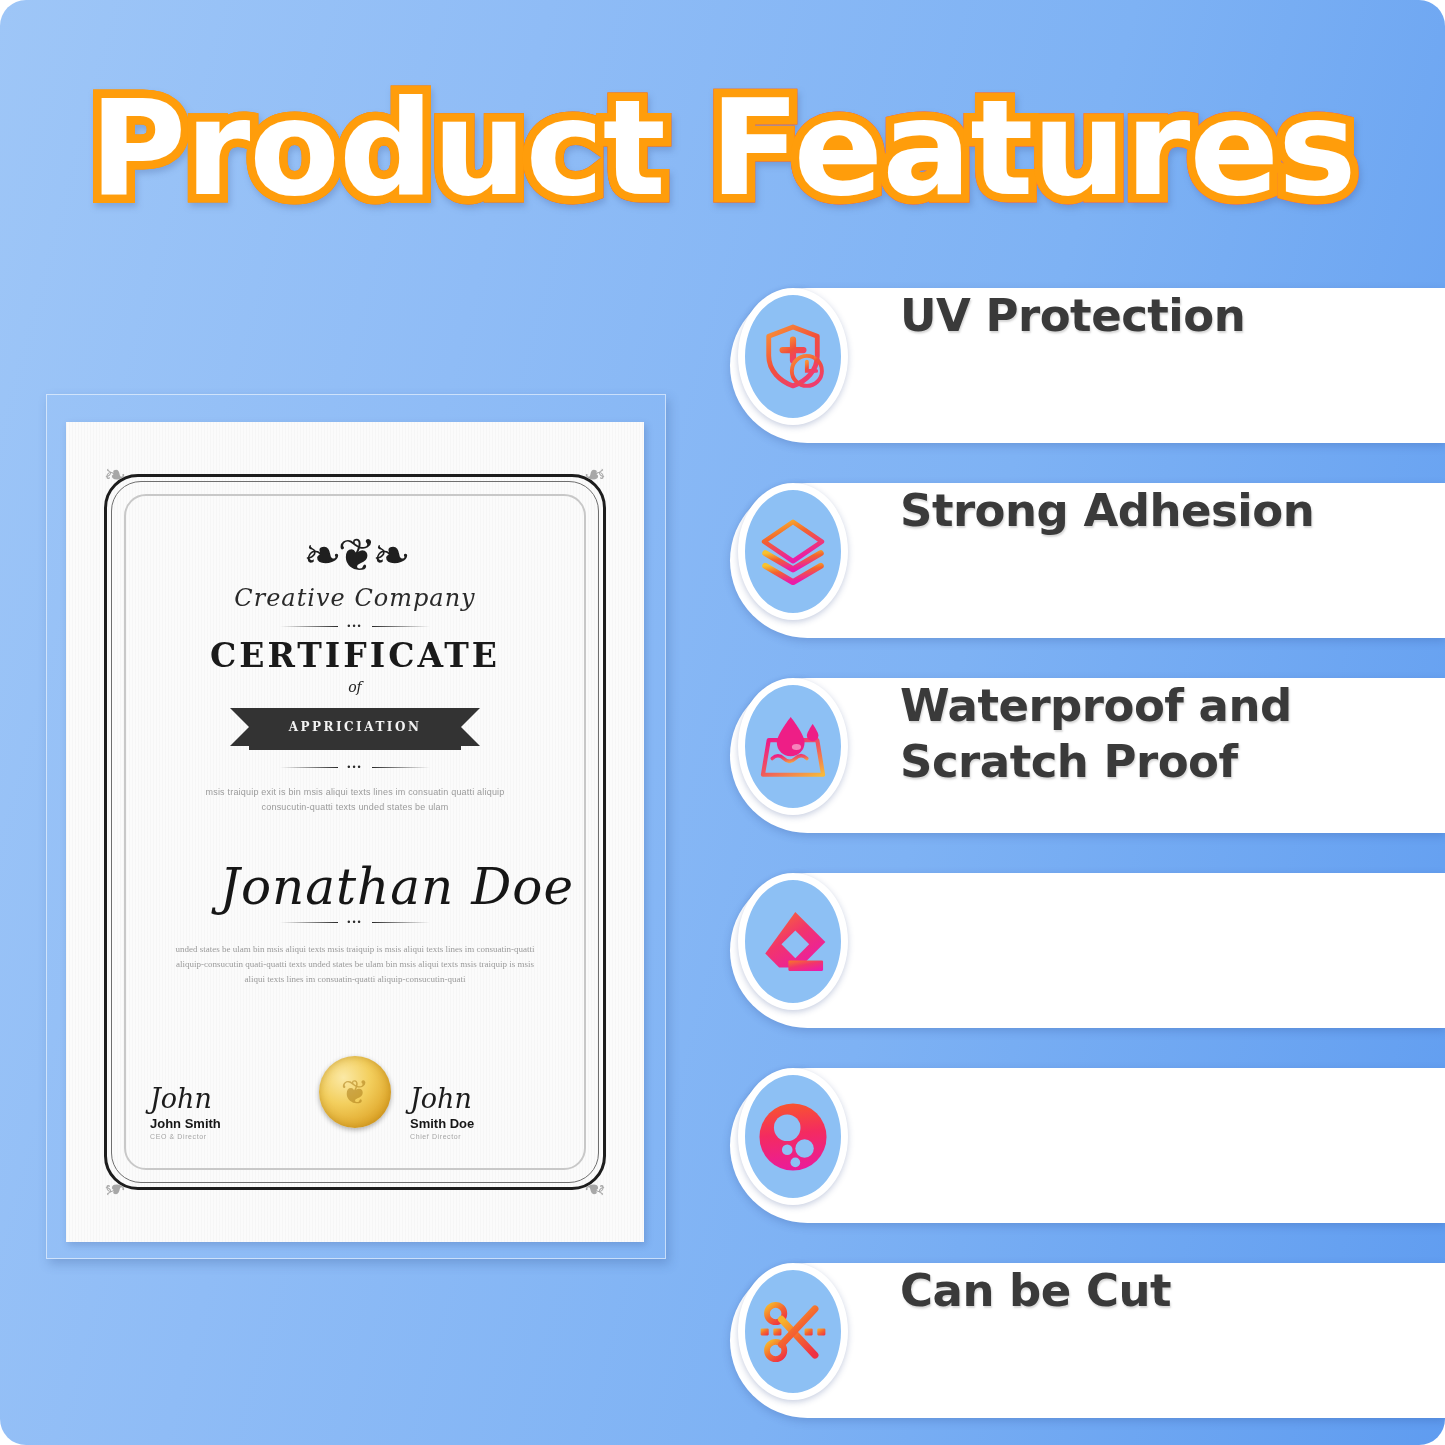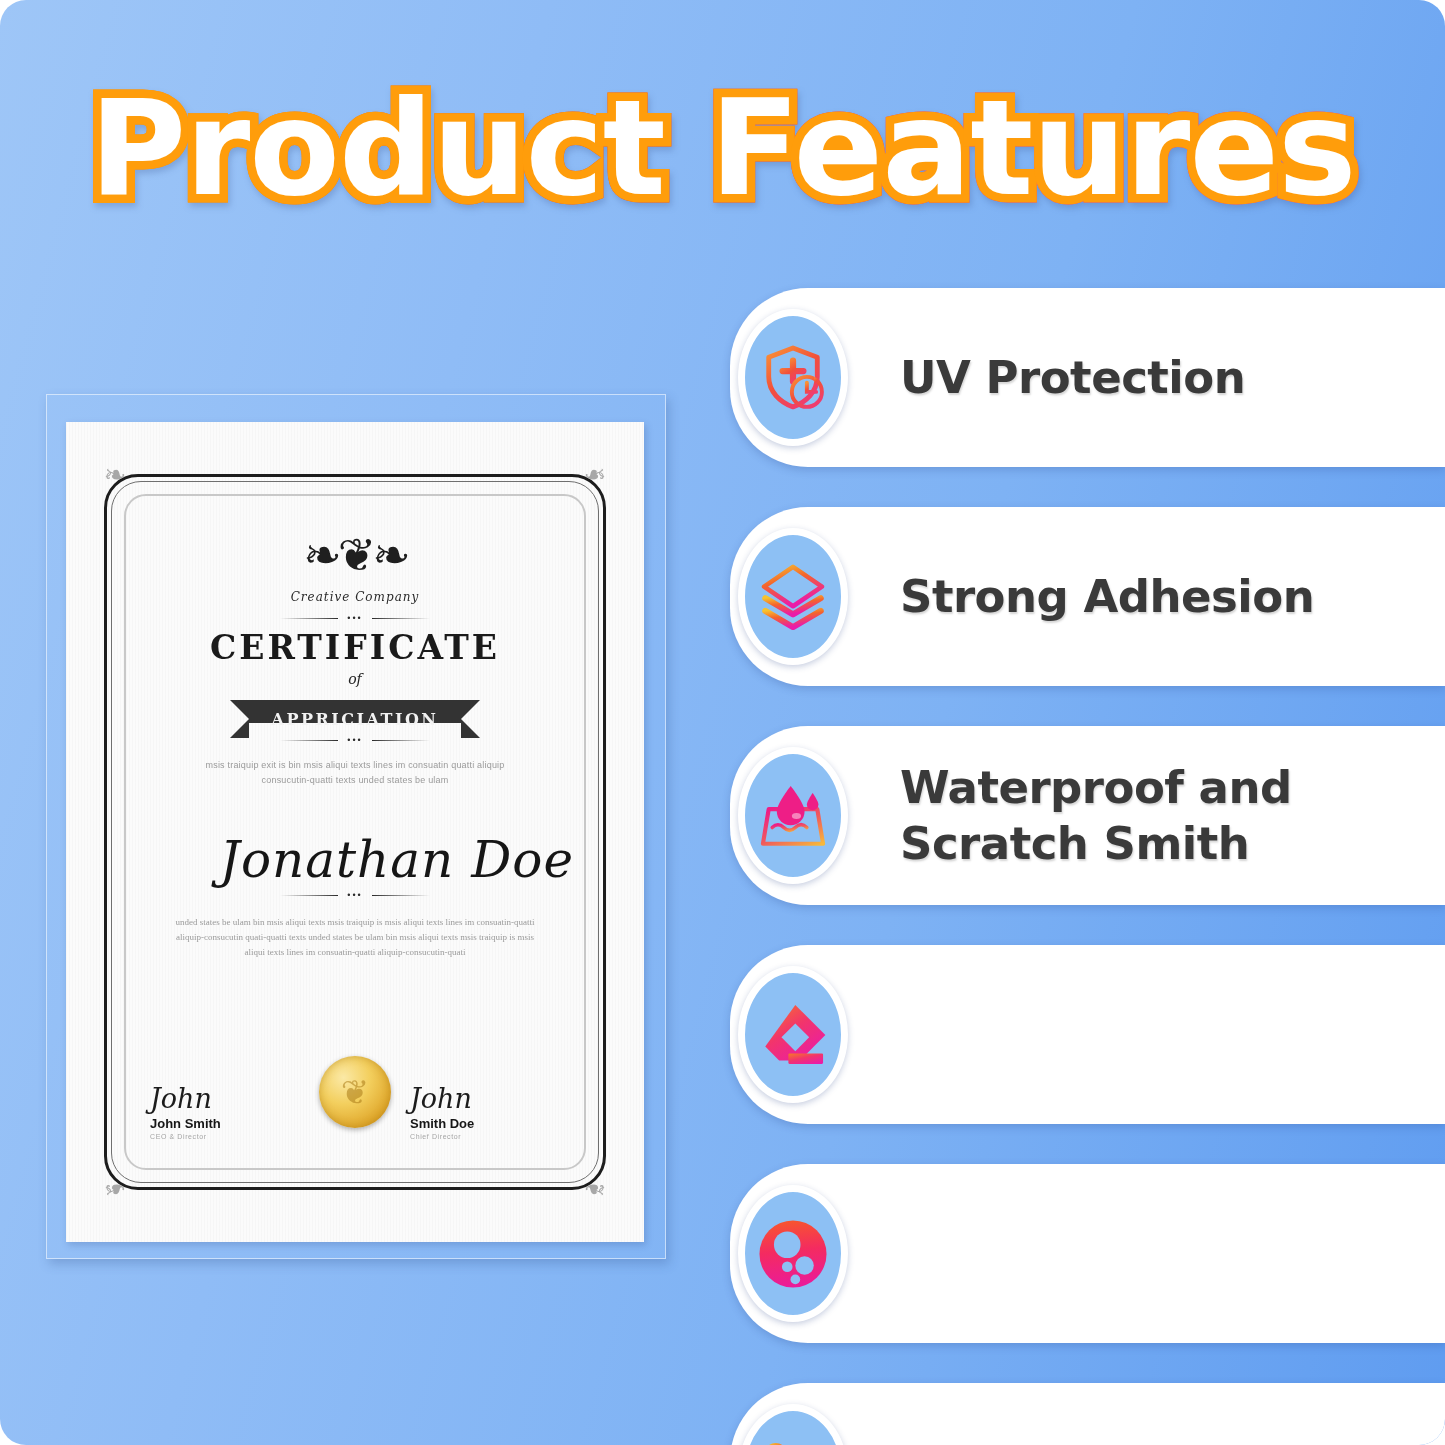--- a/index.html
+++ b/index.html
@@ -124,24 +124,24 @@
   .flourish {
     margin-top: 22px;
     height: 54px;
     color: #1f1f1f;
     font-size: 46px;
     line-height: 54px;
     letter-spacing: -4px;
     font-family: "DejaVu Serif", serif;
   }
   .company-name {
-    margin-top: 8px;
+    margin-top: 2px;
     font-family: "DejaVu Serif", serif;
     font-style: italic;
-    font-size: 12px;
+    font-size: 24px;
     color: #2a2a2a;
     letter-spacing: 1px;
   }
   .divider {
     margin: 11px auto 0;
     width: 150px;
     height: 7px;
     position: relative;
   }
   .divider::before, .divider::after {
@@ -173,26 +173,26 @@
   .cert-of {
     margin-top: 4px;
     font-family: "DejaVu Serif", serif;
     font-style: italic;
     font-size: 14px;
     color: #222;
   }
   .ribbon {
     position: relative;
     margin: 13px auto 0;
-    width: 212px; height: 23px;
+    width: 212px; height: 42px;
     background: #333333;
     color: #f2f2f2;
     font-family: "DejaVu Serif", serif;
     font-weight: bold;
-    font-size: 16px;
+    font-size: 12px;
     letter-spacing: 2.5px;
     line-height: 39px;
   }
   .ribbon::before, .ribbon::after {
     content: "";
     position: absolute;
     top: 0;
     border-style: solid;
     border-color: #333333;
     width: 0; height: 0;
@@ -285,26 +285,26 @@
 
   
   #features {
     position: absolute;
     left: 730px;
     top: 288px;
     width: 715px;
   }
   .feature-row {
     position: relative;
-    height: 179px;
+    height: 155px;
     margin-bottom: 40px;
     background: #ffffff;
     border-radius: 78px 0 0 78px;
     display: flex;
-    align-items: center;
+    align-items: flex-start;
     box-shadow: 0 3px 9px rgba(30,60,130,.22);
   }
   .feature-row:last-child { margin-bottom: 0; }
 
   .icon-badge {
     position: absolute;
     left: 8px;
     width: 110px; height: 137px;
     border-radius: 50%;
     background: #8dc0f4;
@@ -453,21 +453,21 @@
           </linearGradient>
             </defs>
           <path d="M11 26 H53 L58 56 H6 Z" stroke="url(#g3)" stroke-width="3.6" stroke-linejoin="round" fill="none"></path>
           <path d="M14 42 q5 -5 10 0 t10 0 t10 0" stroke="url(#g3)" stroke-width="3" fill="none" stroke-linecap="round"></path>
           <path d="M30 6 C30 6 18 21 18 28 a12 12 0 0 0 24 0 C42 21 30 6 30 6 Z" fill="#ee1e86"></path>
           <path d="M49 12 C49 12 44 19 44 22 a5 5 0 0 0 10 0 C54 19 49 12 49 12 Z" fill="#ee1e86"></path>
           <ellipse cx="35" cy="32" rx="4" ry="2.6" fill="#ffffff" opacity=".45"></ellipse>
         </svg>
       </div>
       <div class="feature-label">Waterproof and
-Scratch Smith</div>
+Scratch Proof</div>
     </div>
 
     <div class="feature-row">
       <div class="icon-badge">
         <svg viewBox="0 0 64 64" fill="none">
           <defs>
               <linearGradient id="g4" x1="0.1" y1="0" x2="0.8" y2="1">
             <stop offset="0%" stop-color="#f7722c"></stop>
                 <stop offset="45%" stop-color="#f2356b"></stop>
                 <stop offset="100%" stop-color="#ea1ba9"></stop>

